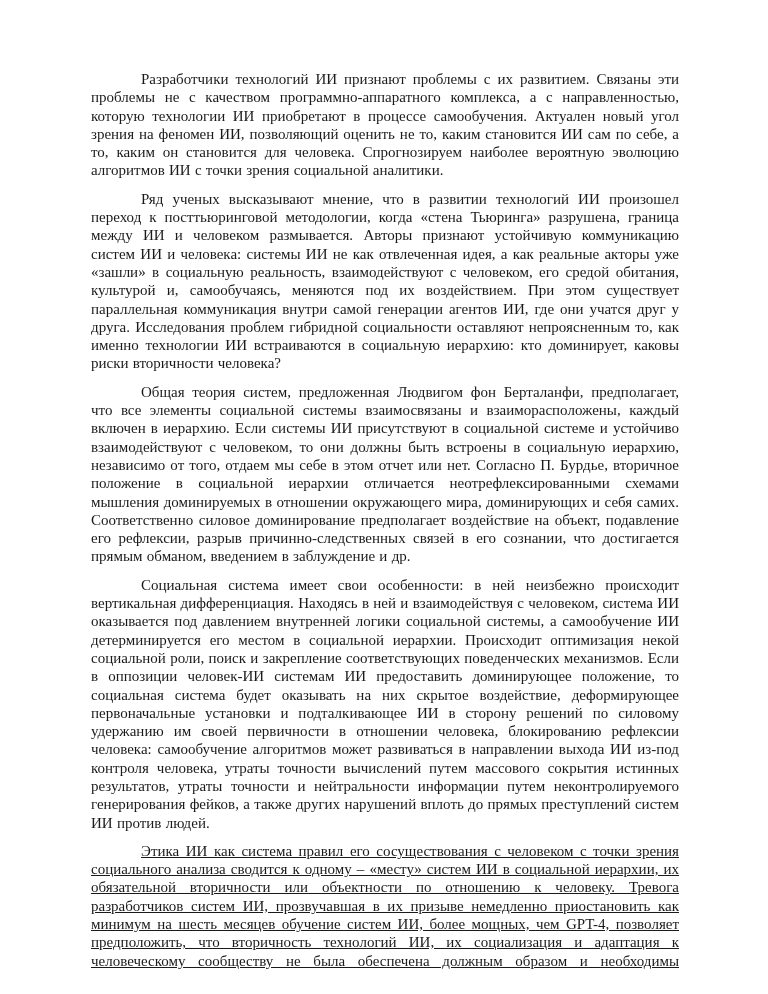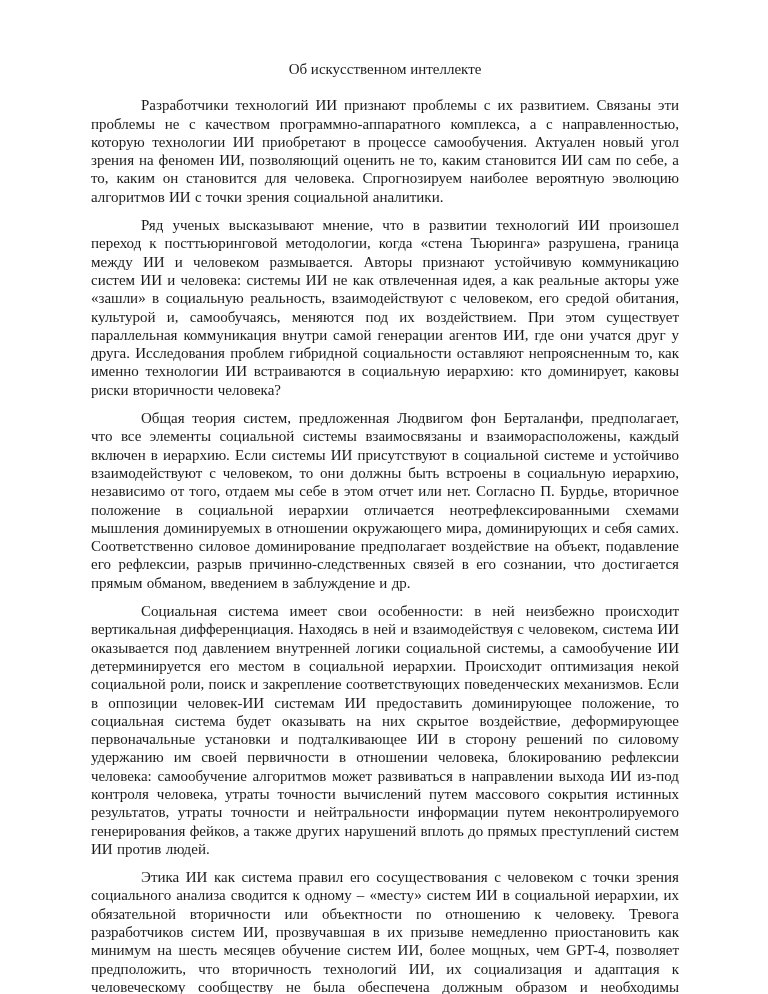--- a/index.html
+++ b/index.html
@@ -30,27 +30,27 @@
   .doc-body p {
     margin: 10px;
     text-align: justify;
     text-indent: 50px;
     hyphens: none;
     word-spacing: 0.5px;
   }
   .doc-body p.continued {
     
     text-align-last: justify;
+    text-decoration: underline;
   }
 </style>
 </head>
 <body>
 
 <div class="page">
-  <h1 class="doc-title">Об искусственном интеллекте</h1>
   <div class="doc-body">
     <p>Разработчики технологий ИИ признают проблемы с их развитием. Связаны эти проблемы не с качеством программно-аппаратного комплекса, а с направленностью, которую технологии ИИ приобретают в процессе самообучения. Актуален новый угол зрения на феномен ИИ, позволяющий оценить не то, каким становится ИИ сам по себе, а то, каким он становится для человека. Спрогнозируем наиболее вероятную эволюцию алгоритмов ИИ с точки зрения социальной аналитики.</p>
     <p>Ряд ученых высказывают мнение, что в развитии технологий ИИ произошел переход к посттьюринговой методологии, когда «стена Тьюринга» разрушена, граница между ИИ и человеком размывается. Авторы признают устойчивую коммуникацию систем ИИ и человека: системы ИИ не как отвлеченная идея, а как реальные акторы уже «зашли» в социальную реальность, взаимодействуют с человеком, его средой обитания, культурой и, самообучаясь, меняются под их воздействием. При этом существует параллельная коммуникация внутри самой генерации агентов ИИ, где они учатся друг у друга. Исследования проблем гибридной социальности оставляют непроясненным то, как именно технологии ИИ встраиваются в социальную иерархию: кто доминирует, каковы риски вторичности человека?</p>
     <p>Общая теория систем, предложенная Людвигом фон Берталанфи, предполагает, что все элементы социальной системы взаимосвязаны и взаиморасположены, каждый включен в иерархию. Если системы ИИ присутствуют в социальной системе и устойчиво взаимодействуют с человеком, то они должны быть встроены в социальную иерархию, независимо от того, отдаем мы себе в этом отчет или нет. Согласно П. Бурдье, вторичное положение в социальной иерархии отличается неотрефлексированными схемами мышления доминируемых в отношении окружающего мира, доминирующих и себя самих. Соответственно силовое доминирование предполагает воздействие на объект, подавление его рефлексии, разрыв причинно-следственных связей в его сознании, что достигается прямым обманом, введением в заблуждение и др.</p>
     <p>Социальная система имеет свои особенности: в ней неизбежно происходит вертикальная дифференциация. Находясь в ней и взаимодействуя с человеком, система ИИ оказывается под давлением внутренней логики социальной системы, а самообучение ИИ детерминируется его местом в социальной иерархии. Происходит оптимизация некой социальной роли, поиск и закрепление соответствующих поведенческих механизмов. Если в оппозиции человек-ИИ системам ИИ предоставить доминирующее положение, то социальная система будет оказывать на них скрытое воздействие, деформирующее первоначальные установки и подталкивающее ИИ в сторону решений по силовому удержанию им своей первичности в отношении человека, блокированию рефлексии человека: самообучение алгоритмов может развиваться в направлении выхода ИИ из-под контроля человека, утраты точности вычислений путем массового сокрытия истинных результатов, утраты точности и нейтральности информации путем неконтролируемого генерирования фейков, а также других нарушений вплоть до прямых преступлений систем ИИ против людей.</p>
     <p class="continued">Этика ИИ как система правил его сосуществования с человеком с точки зрения социального анализа сводится к одному – «месту» систем ИИ в социальной иерархии, их обязательной вторичности или объектности по отношению к человеку. Тревога разработчиков систем ИИ, прозвучавшая в их призыве немедленно приостановить как минимум на шесть месяцев обучение систем ИИ, более мощных, чем GPT-4, позволяет предположить, что вторичность технологий ИИ, их социализация и адаптация к человеческому сообществу не была обеспечена должным образом и необходимы</p>
   </div>
 </div>
 
 </body></html>

